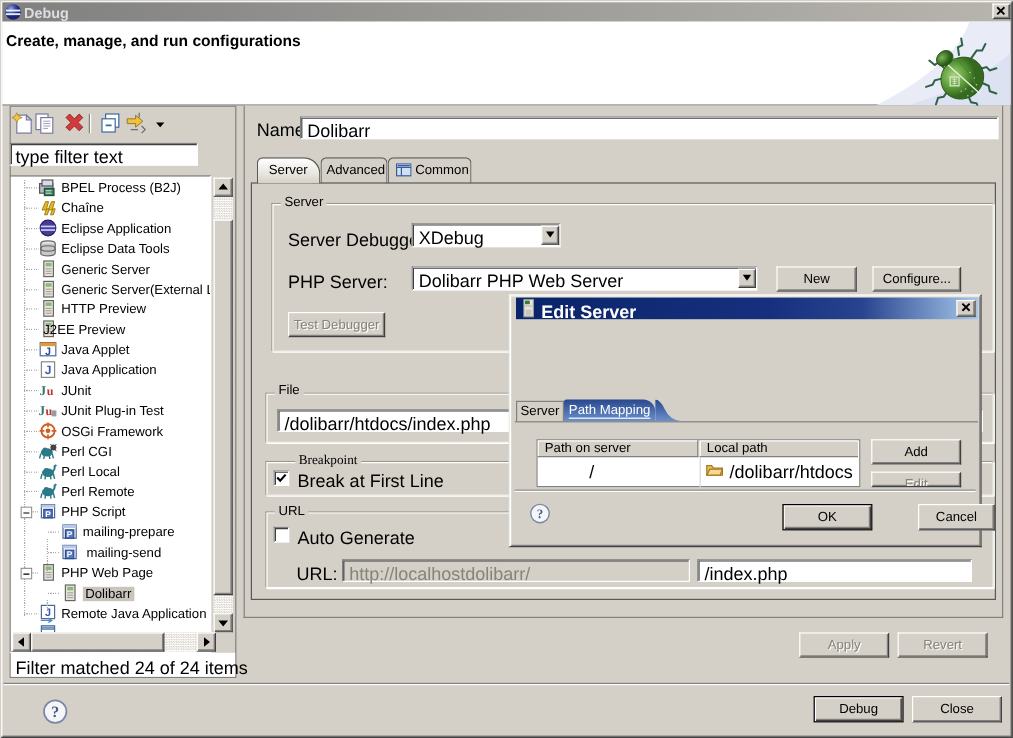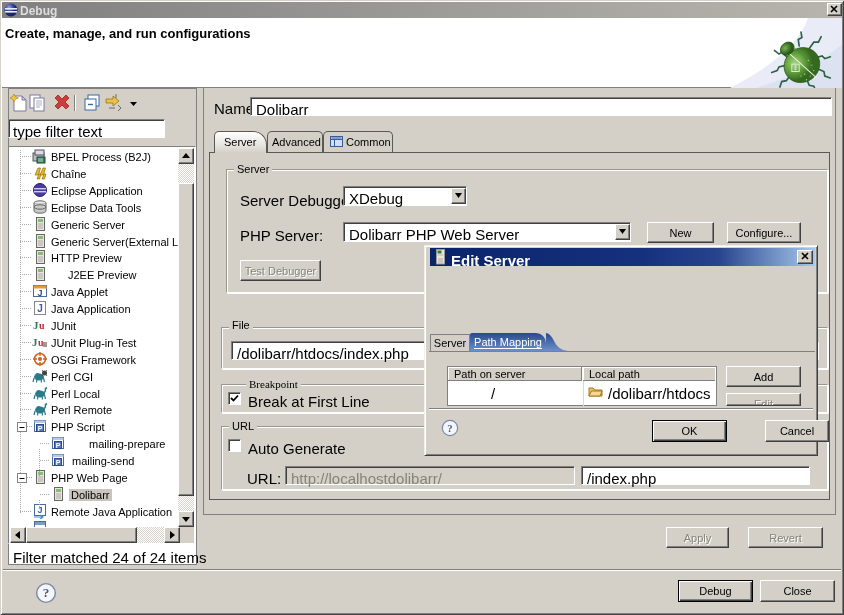--- a/index.html
+++ b/index.html
@@ -161,21 +161,21 @@
     <line x1="10" y1="0" x2="10" y2="4" stroke="#6a6a6a"></line>
   </g>
 
   <path d="M120 9 l7 0 -3.5 4 z" fill="#000"></path>
 </svg>
 </div>
 
 <div class="sunk" style="left:8px;top:119px;width:157px;height:19px;"></div>
 <div class="lbl" style="left:13px;top:123px;color:#000;">type filter text</div>
 
-<div class="sunk" style="left:8px;top:146px;width:188px;height:398px;overflow:hidden;">
+<div class="sunk" style="left:8px;top:146px;width:168px;height:398px;overflow:hidden;">
 <div class="abs" id="tree" style="left:0;top:0;width:186px;height:396px;background:#fff;">
 
   <div class="abs" style="left:11px;top:3px;width:1px;height:364px;background-image:repeating-linear-gradient(#aaa 0 1px,transparent 1px 2px);"></div>
 <div class="trow" style="top: 1px;">
           <span style="position:absolute;left:0px;top:8px;width:12px;height:1px;background-image:repeating-linear-gradient(90deg,#aaa 0 1px,transparent 1px 2px);"></span>
           <span class="ic" style="left:12px"><svg width="16" height="16">
               <rect x="1" y="5" width="11" height="8" fill="#b8bcc8" stroke="#555"></rect>
               <rect x="3" y="2" width="9" height="5" fill="#d8dce8" stroke="#555"></rect>
               <rect x="5" y="9" width="8" height="6" fill="#3a7a5a" stroke="#2a4a3a"></rect>
               <path d="M6 11 h5 M6 13 h5" stroke="#cfe" stroke-width="0.8"></path>
@@ -240,21 +240,21 @@
             </svg></span>
           <span class="tx" style="left:31px;">HTTP Preview</span>
         </div>
         <div class="trow" style="top: 119px;">
           <span style="position:absolute;left:0px;top:8px;width:12px;height:1px;background-image:repeating-linear-gradient(90deg,#aaa 0 1px,transparent 1px 2px);"></span>
           <span class="ic" style="left:12px"><svg width="16" height="16">
               <rect x="4.5" y="1.5" width="8" height="13" fill="#e8e4d8" stroke="#666"></rect>
               <rect x="6" y="3" width="5" height="3" fill="#8aba7a"></rect>
               <path d="M6 8 h5 M6 10 h5 M6 12 h5" stroke="#999" stroke-width="0.8"></path>
             </svg></span>
-          <span class="tx" style="left:48px;">J2EE Preview</span>
+          <span class="tx" style="left:16px;">J2EE Preview</span>
         </div>
         <div class="trow" style="top: 136px;">
           <span style="position:absolute;left:0px;top:8px;width:12px;height:1px;background-image:repeating-linear-gradient(90deg,#aaa 0 1px,transparent 1px 2px);"></span>
           <span class="ic" style="left:12px"><svg width="16" height="16">
               <rect x="1.5" y="2.5" width="13" height="11" fill="#fff" stroke="#4a6a9a"></rect>
               <rect x="1.5" y="2.5" width="13" height="3" fill="#e89830"></rect>
               <text x="8" y="13" font-size="9" text-anchor="middle" fill="#2a4a9a" font-weight="bold" font-family="Liberation Sans">J</text>
             </svg></span>
           <span class="tx" style="left:31px;">Java Applet</span>
         </div>
@@ -338,21 +338,21 @@
           <span class="tx" style="left:31px;">PHP Script</span>
         </div>
         <div class="trow" style="top: 288px;">
           <span style="position:absolute;left:20px;top:8px;width:10px;height:1px;background-image:repeating-linear-gradient(90deg,#aaa 0 1px,transparent 1px 2px);"></span>
           <span class="ic" style="left:30px"><svg width="16" height="16">
               <rect x="2.5" y="2.5" width="11" height="11" fill="#fff" stroke="#4a6a9a"></rect>
               <rect x="2.5" y="2.5" width="11" height="2.5" fill="#b8c8e8"></rect>
               <rect x="4.5" y="6.5" width="7" height="7" fill="#5a7ac8" stroke="#2a4a8a"></rect>
               <text x="8" y="12.5" font-size="7" text-anchor="middle" fill="#fff" font-weight="bold" font-family="Liberation Sans">P</text>
             </svg></span>
-          <span class="tx" style="left:49px;margin-left:20px;">mailing-prepare</span>
+          <span class="tx" style="left:49px;">mailing-prepare</span>
         </div>
         <div class="trow" style="top: 305px;">
           <span style="position:absolute;left:20px;top:8px;width:10px;height:1px;background-image:repeating-linear-gradient(90deg,#aaa 0 1px,transparent 1px 2px);"></span>
           <span class="ic" style="left:30px"><svg width="16" height="16">
               <rect x="2.5" y="2.5" width="11" height="11" fill="#fff" stroke="#4a6a9a"></rect>
               <rect x="2.5" y="2.5" width="11" height="2.5" fill="#b8c8e8"></rect>
               <rect x="4.5" y="6.5" width="7" height="7" fill="#5a7ac8" stroke="#2a4a8a"></rect>
               <text x="8" y="12.5" font-size="7" text-anchor="middle" fill="#fff" font-weight="bold" font-family="Liberation Sans">P</text>
             </svg></span>
           <span class="tx" style="left:52px;">mailing-send</span>
@@ -486,21 +486,21 @@
 <div class="group w2" style="left:221px;top:426px;width:607px;height:64px;"></div>
 <div class="glabel" style="left:229px;top:420px;">URL</div>
 <div class="cb" style="left:228px;top:439px;"></div>
 <div class="lbl" style="left:248px;top:440px;">Auto Generate</div>
 <div class="lbl" style="left:247px;top:470px;">URL:</div>
 <div class="sunk gray" style="left:285px;top:466px;width:290px;height:19px;"></div>
 <div class="lbl" style="left:291px;top:470px;color:#868478;">http://localhostdolibarr/</div>
 <div class="sunk" style="left:581px;top:466px;width:229px;height:19px;"></div>
 <div class="lbl" style="left:587px;top:470px;">/index.php</div>
 
-<div class="btn dis" style="left:666px;top:527px;width:63px;height:21px;padding-top:4px;">Apply</div>
+<div class="btn dis" style="left:666px;top:527px;width:75px;height:21px;padding-top:4px;">Apply</div>
 <div class="btn dis" style="left:748px;top:527px;width:75px;height:21px;padding-top:4px;">Revert</div>
 
 <div class="abs" style="left:3px;top:569px;width:838px;height:2px;border-top:1px solid #808080;border-bottom:1px solid #fff;"></div>
 
 <div class="abs" style="left:35px;top:582px;width:22px;height:22px;">
 <svg width="22" height="22" viewBox="0 0 20 20">
         <circle cx="10" cy="10" r="8.5" fill="#f4f6fa" stroke="#7a88a8" stroke-width="1.3"></circle>
         <text x="10" y="14" font-size="12" font-family="Liberation Serif" text-anchor="middle" fill="#4a5a80" font-weight="bold">?</text>
       </svg>
 </div>

